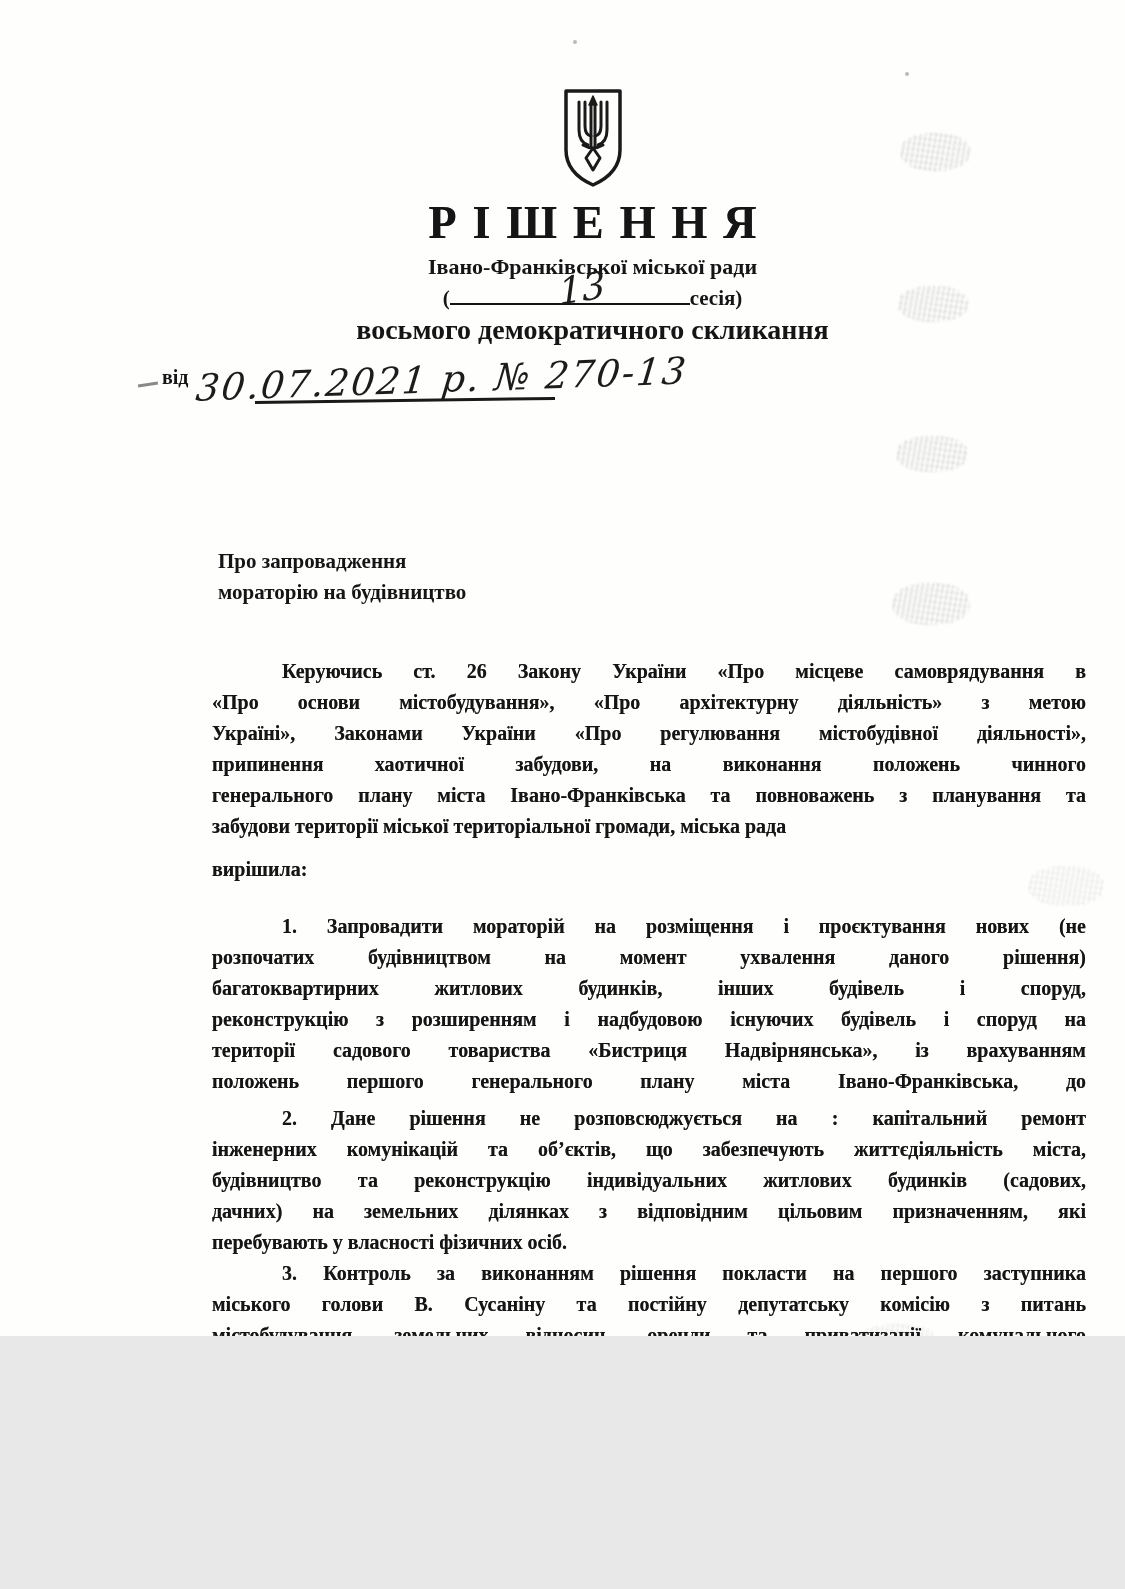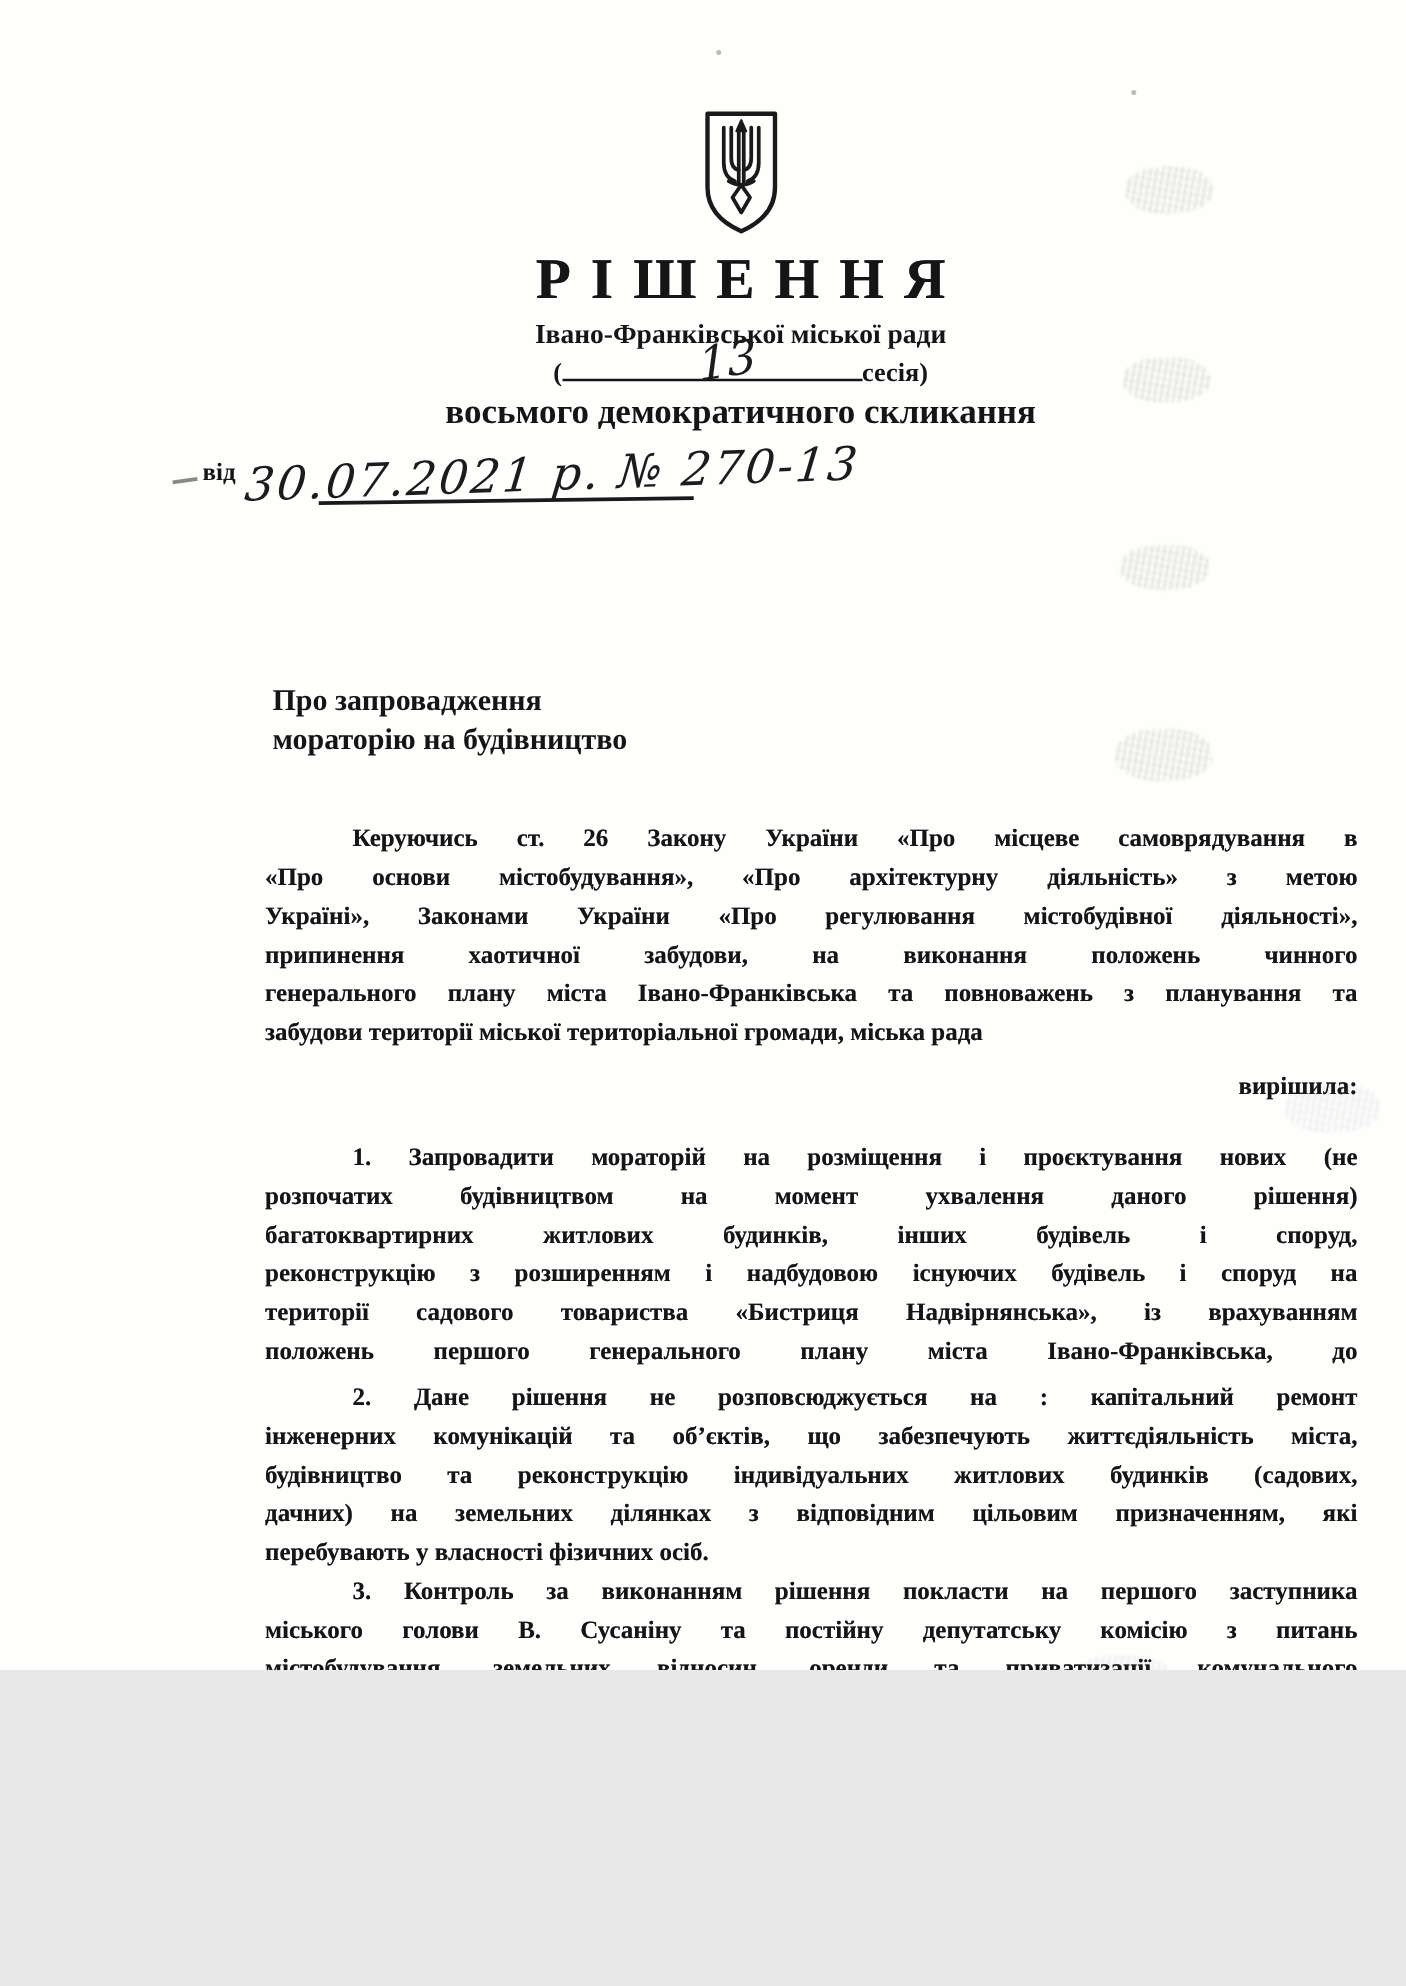--- a/index.html
+++ b/index.html
@@ -38,35 +38,35 @@
   .date-label{font-size:20px;font-weight:700;vertical-align:8px;}
   .date-hand{
     display:inline-block;font-size:37px;letter-spacing:2px;margin-left:8px;
     transform:rotate(-2deg) skewX(-8deg);
   }
   .date-underline{
     position:absolute;left:93px;top:41px;width:300px;height:2.5px;
     background:#1a1a1a;transform:rotate(-0.8deg);
   }
   
-  .subject{position:absolute;left:218px;top:546px;font-size:24px;font-weight:700;line-height:31px;}
+  .subject{position:absolute;left:218px;top:546px;font-size:21px;font-weight:700;line-height:31px;}
   
   .body-text{
     position:absolute;left:212px;top:656px;width:874px;
     font-size:20px;font-weight:700;line-height:31px;
     text-shadow:0 0 .4px rgba(0,0,0,.55);
   }
   .para{margin:0;}
   .line{
     height:31px;overflow:hidden;
     text-align:justify;text-align-last:justify;-moz-text-align-last:justify;
   }
   .line.last{text-align-last:left;-moz-text-align-last:left;}
   .line.indent{text-indent:70px;}
-  .resolved{text-align:right;margin:12px 0 26px 0;font-weight:700;}
+  .resolved{text-align:left;margin:12px 0 26px 0;font-weight:700;}
   .para-item2{margin-top:6px;}
   
   .signoff{
     position:absolute;left:283px;right:60px;top:1449px;
     display:flex;justify-content:space-between;
     font-size:21px;font-weight:700;
   }
   
   .signature-svg{position:absolute;left:250px;top:1300px;pointer-events:none;}
   

